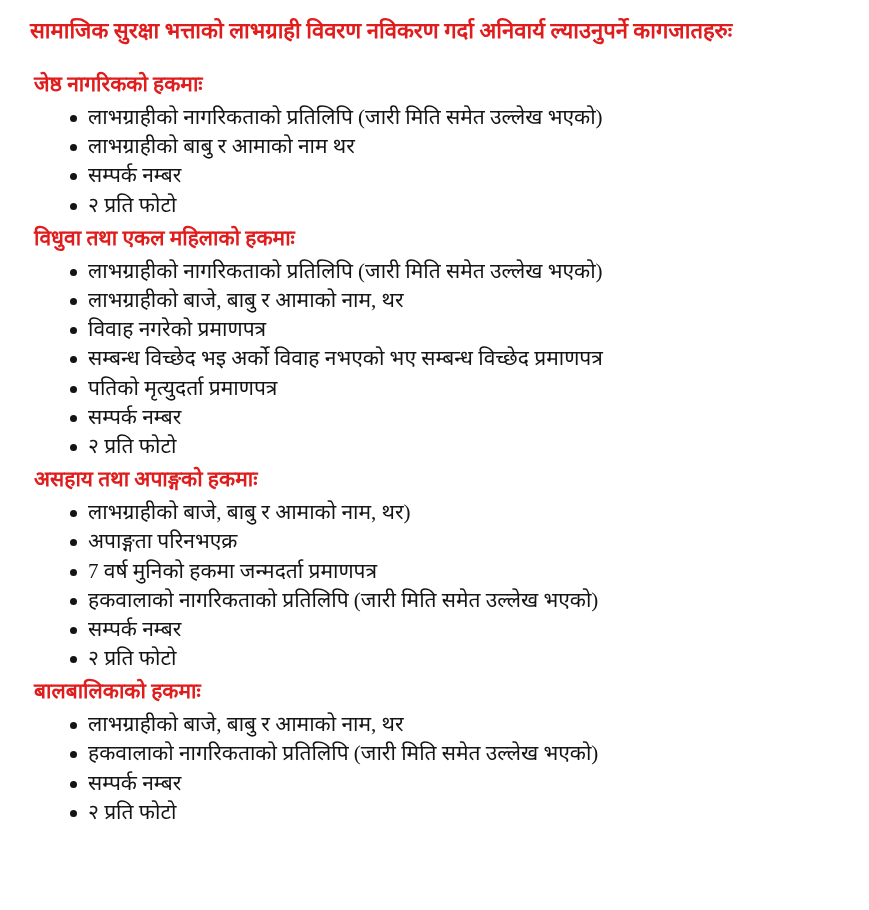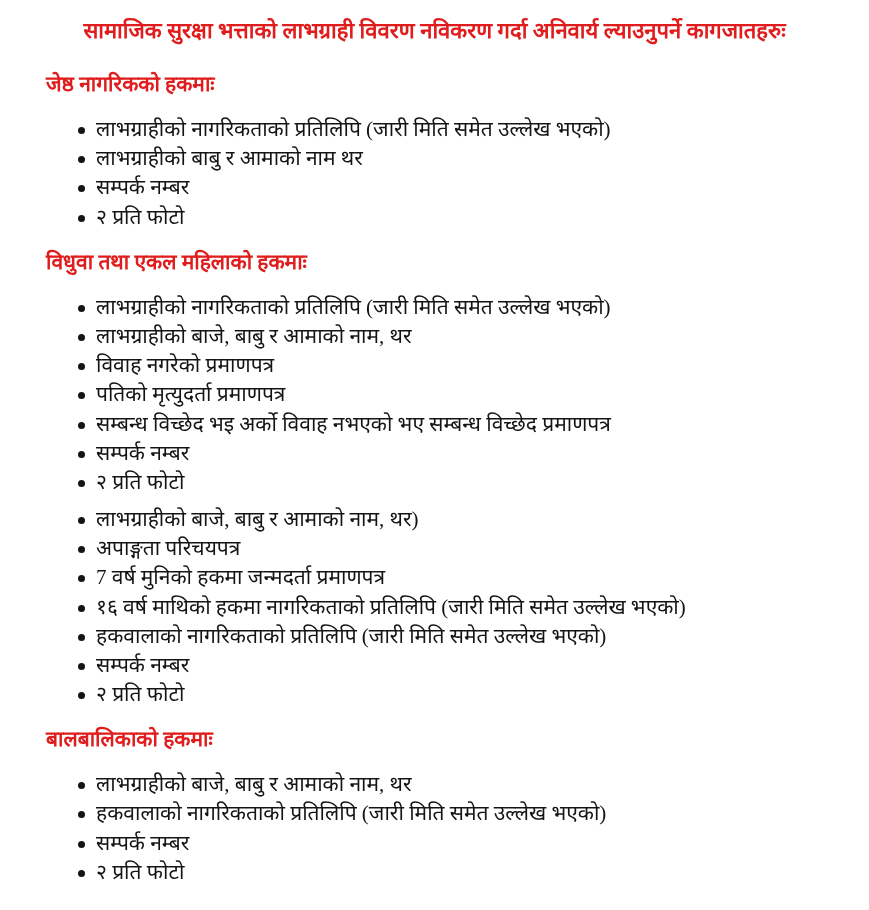--- a/index.html
+++ b/index.html
@@ -14,38 +14,37 @@
     font-family: "Liberation Serif", "DejaVu Serif", serif;
     color: #141414;
   }
   .doc {
     padding: 16px 20px 0 30px;
     box-sizing: border-box;
     width: 869px;
   }
   .doc-title {
     margin: 0 10px 0 0;
-    text-align: center;
     font-size: 22px;
     line-height: 30px;
     font-weight: bold;
     color: #e01c1c;
   }
   .content {
     margin-top: 24px;
   }
   .section-heading {
-    margin: 16px;
+    margin: 4px;
     font-size: 21px;
     line-height: 29.15px;
     font-weight: bold;
     color: #e01c1c;
   }
   ul.items {
-    margin: 8px;
+    margin: 0;
     padding: 0;
     list-style: none;
   }
   ul.items li {
     position: relative;
     padding-left: 58px;
     font-size: 21px;
     line-height: 29.15px;
     color: #141414;
   }
@@ -77,33 +76,33 @@
         <li>२ प्रति फोटो</li>
       </ul>
     </section>
 
     <section>
       <h2 class="section-heading">विधुवा तथा एकल महिलाको हकमाः</h2>
       <ul class="items">
         <li>लाभग्राहीको नागरिकताको प्रतिलिपि (जारी मिति समेत उल्लेख भएको)</li>
         <li>लाभग्राहीको बाजे, बाबु र आमाको नाम, थर</li>
         <li>विवाह नगरेको प्रमाणपत्र</li>
+        <li>सम्बन्ध विच्छेद भइ अर्को विवाह नभएको भए सम्बन्ध विच्छेद प्रमाणपत्र</li>
         <li>पतिको मृत्युदर्ता प्रमाणपत्र</li>
-        <li>सम्बन्ध विच्छेद भइ अर्को विवाह नभएको भए सम्बन्ध विच्छेद प्रमाणपत्र</li>
         <li>सम्पर्क नम्बर</li>
         <li>२ प्रति फोटो</li>
       </ul>
     </section>
 
     <section>
+      <h2 class="section-heading">असहाय तथा अपाङ्गको हकमाः</h2>
       <ul class="items">
         <li>लाभग्राहीको बाजे, बाबु र आमाको नाम, थर)</li>
-        <li>अपाङ्गता परिचयपत्र</li>
+        <li>अपाङ्गता परिनभएक्र</li>
         <li>7 वर्ष मुनिको हकमा जन्मदर्ता प्रमाणपत्र</li>
-        <li>१६ वर्ष माथिको हकमा नागरिकताको प्रतिलिपि (जारी मिति समेत उल्लेख भएको)</li>
         <li>हकवालाको नागरिकताको प्रतिलिपि (जारी मिति समेत उल्लेख भएको)</li>
         <li>सम्पर्क नम्बर</li>
         <li>२ प्रति फोटो</li>
       </ul>
     </section>
 
     <section>
       <h2 class="section-heading">बालबालिकाको हकमाः</h2>
       <ul class="items">
         <li>लाभग्राहीको बाजे, बाबु र आमाको नाम, थर</li>

